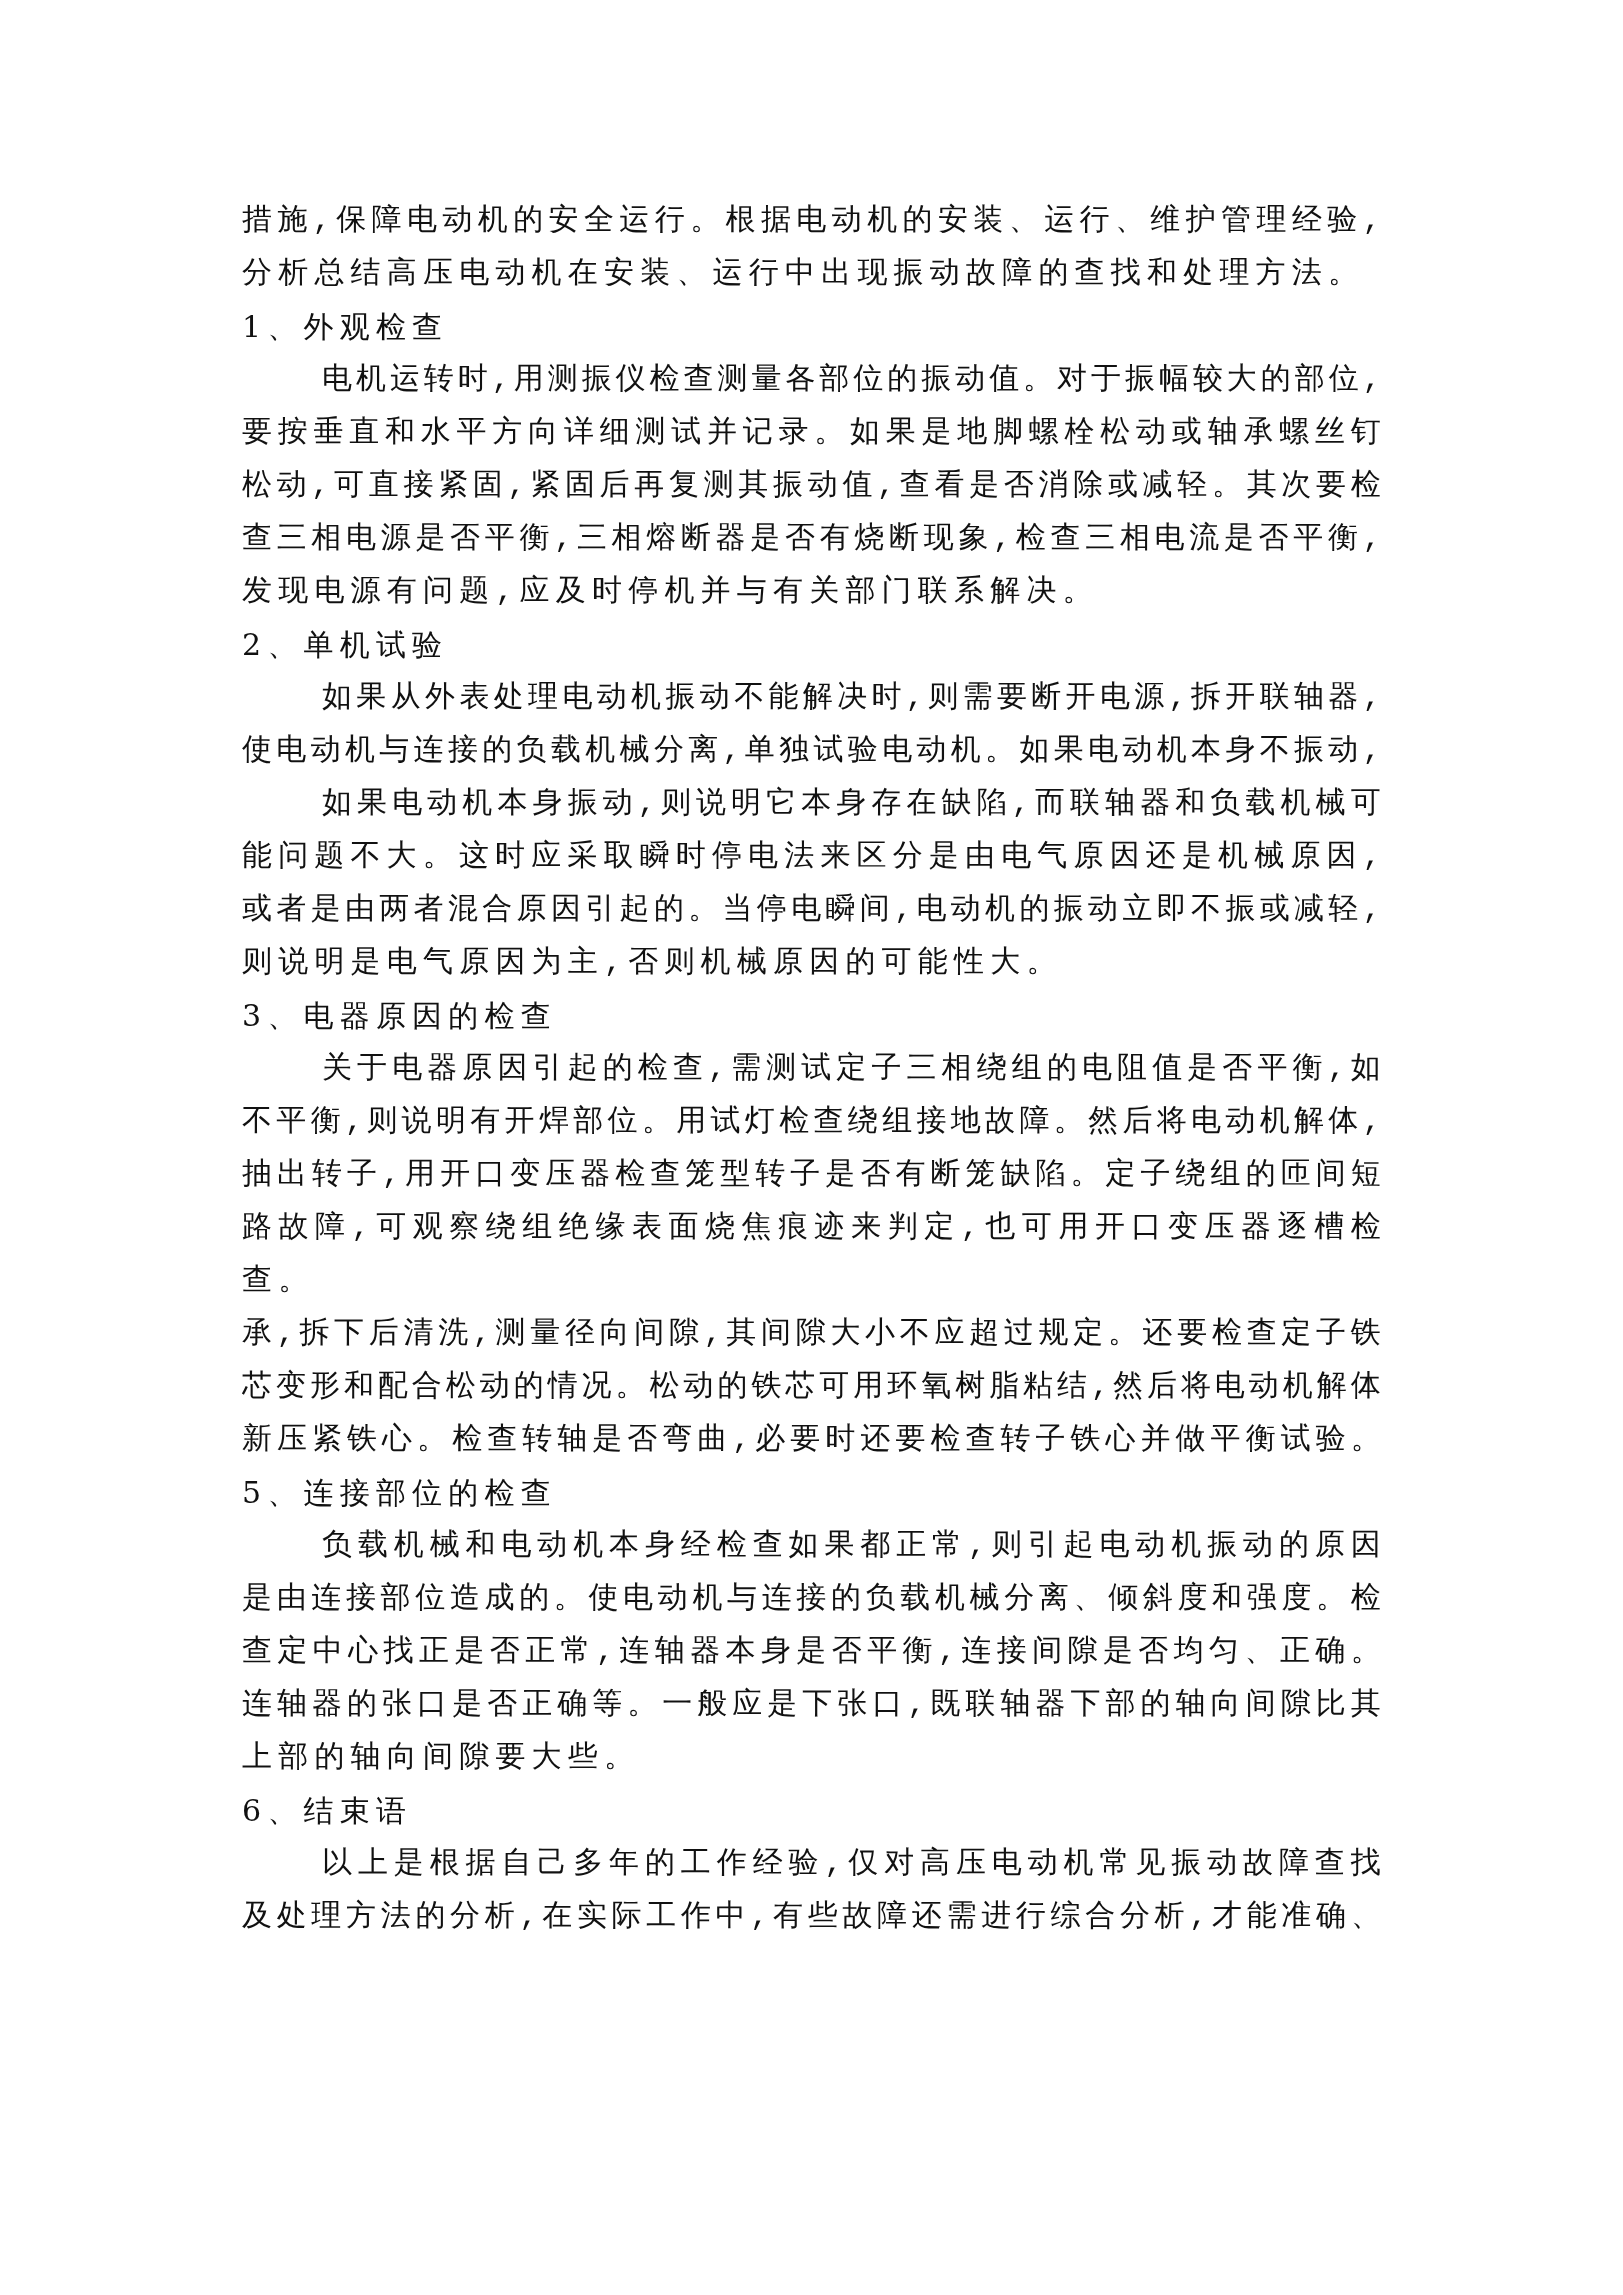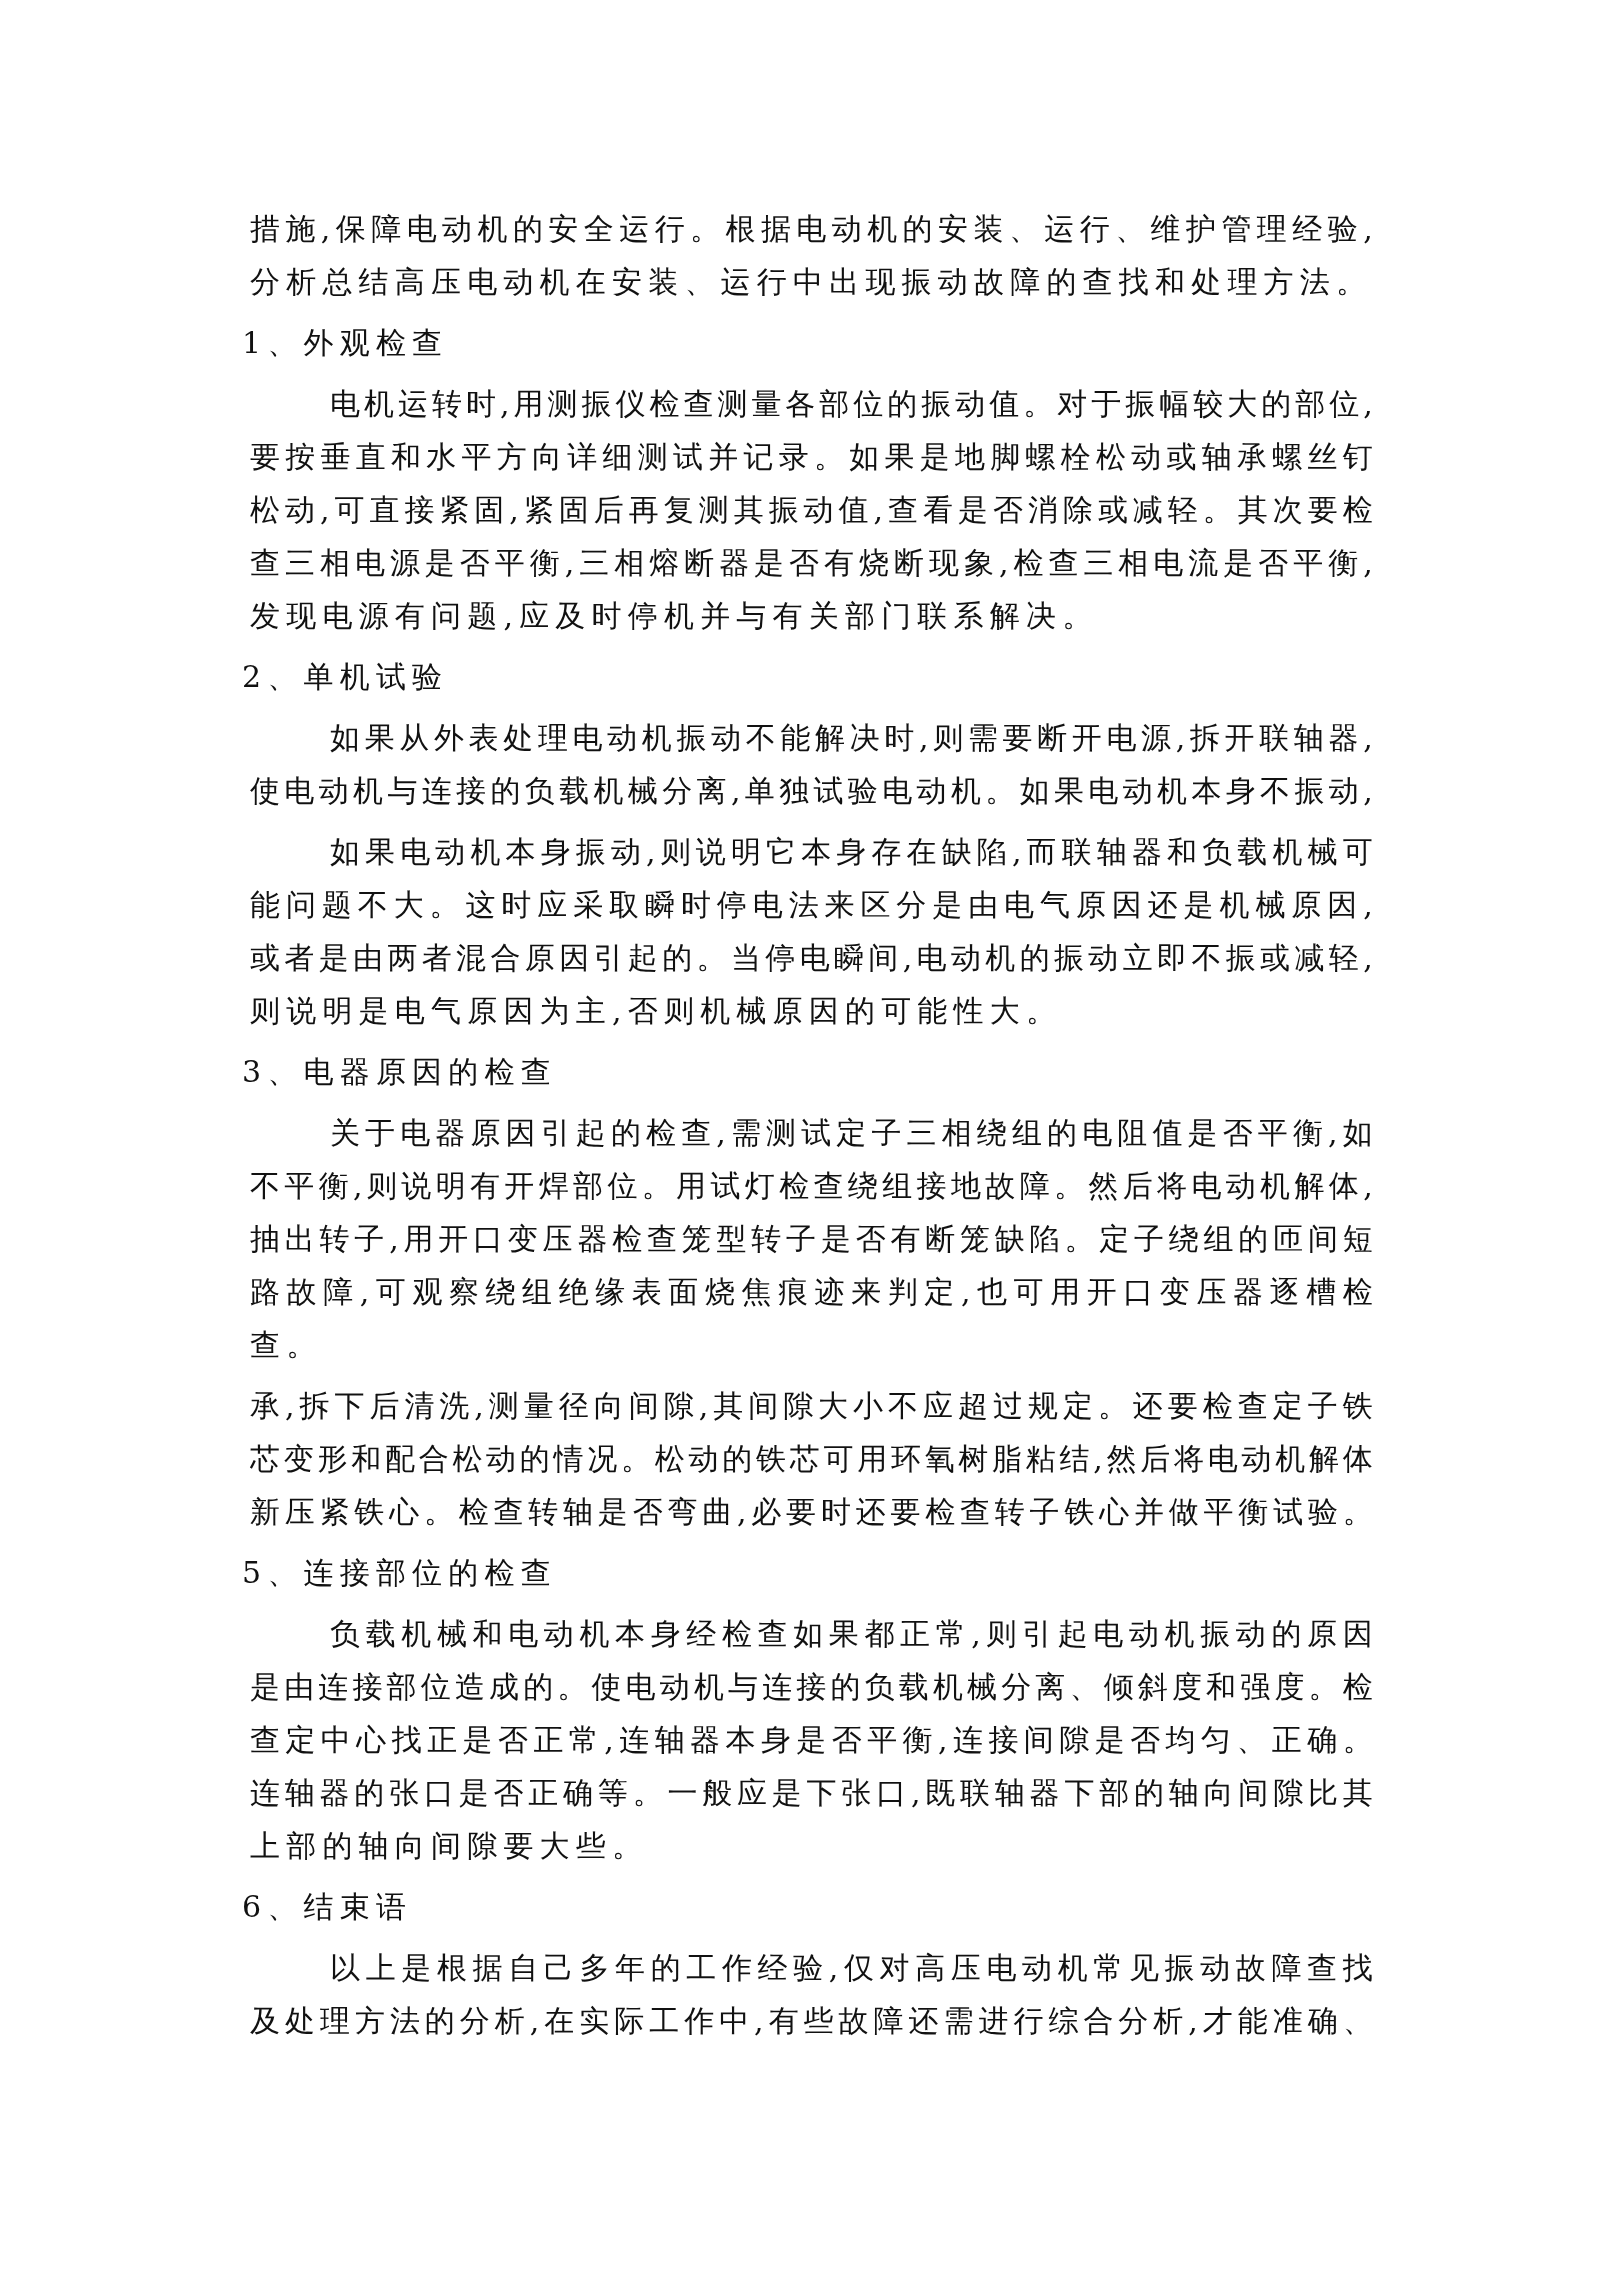--- a/index.html
+++ b/index.html
@@ -37,21 +37,21 @@
       letter-spacing: 6.2px;
     }
     .line.indent {
       padding-left: 80px;
     }
     .heading {
       text-align: left;
       text-align-last: left;
       letter-spacing: 6.2px;
     }
-    .para { margin: 8px; }
+    .para { margin: 0; font-family: Liberation Mono, monospace; }
     .section { margin: 0; }
   </style>
 </head>
 <body>
 
 <div class="page">
 
   <div class="para">
     <div class="line">措施,保障电动机的安全运行。根据电动机的安装、运行、维护管理经验,</div>
     <div class="line last">分析总结高压电动机在安装、运行中出现振动故障的查找和处理方法。</div>

